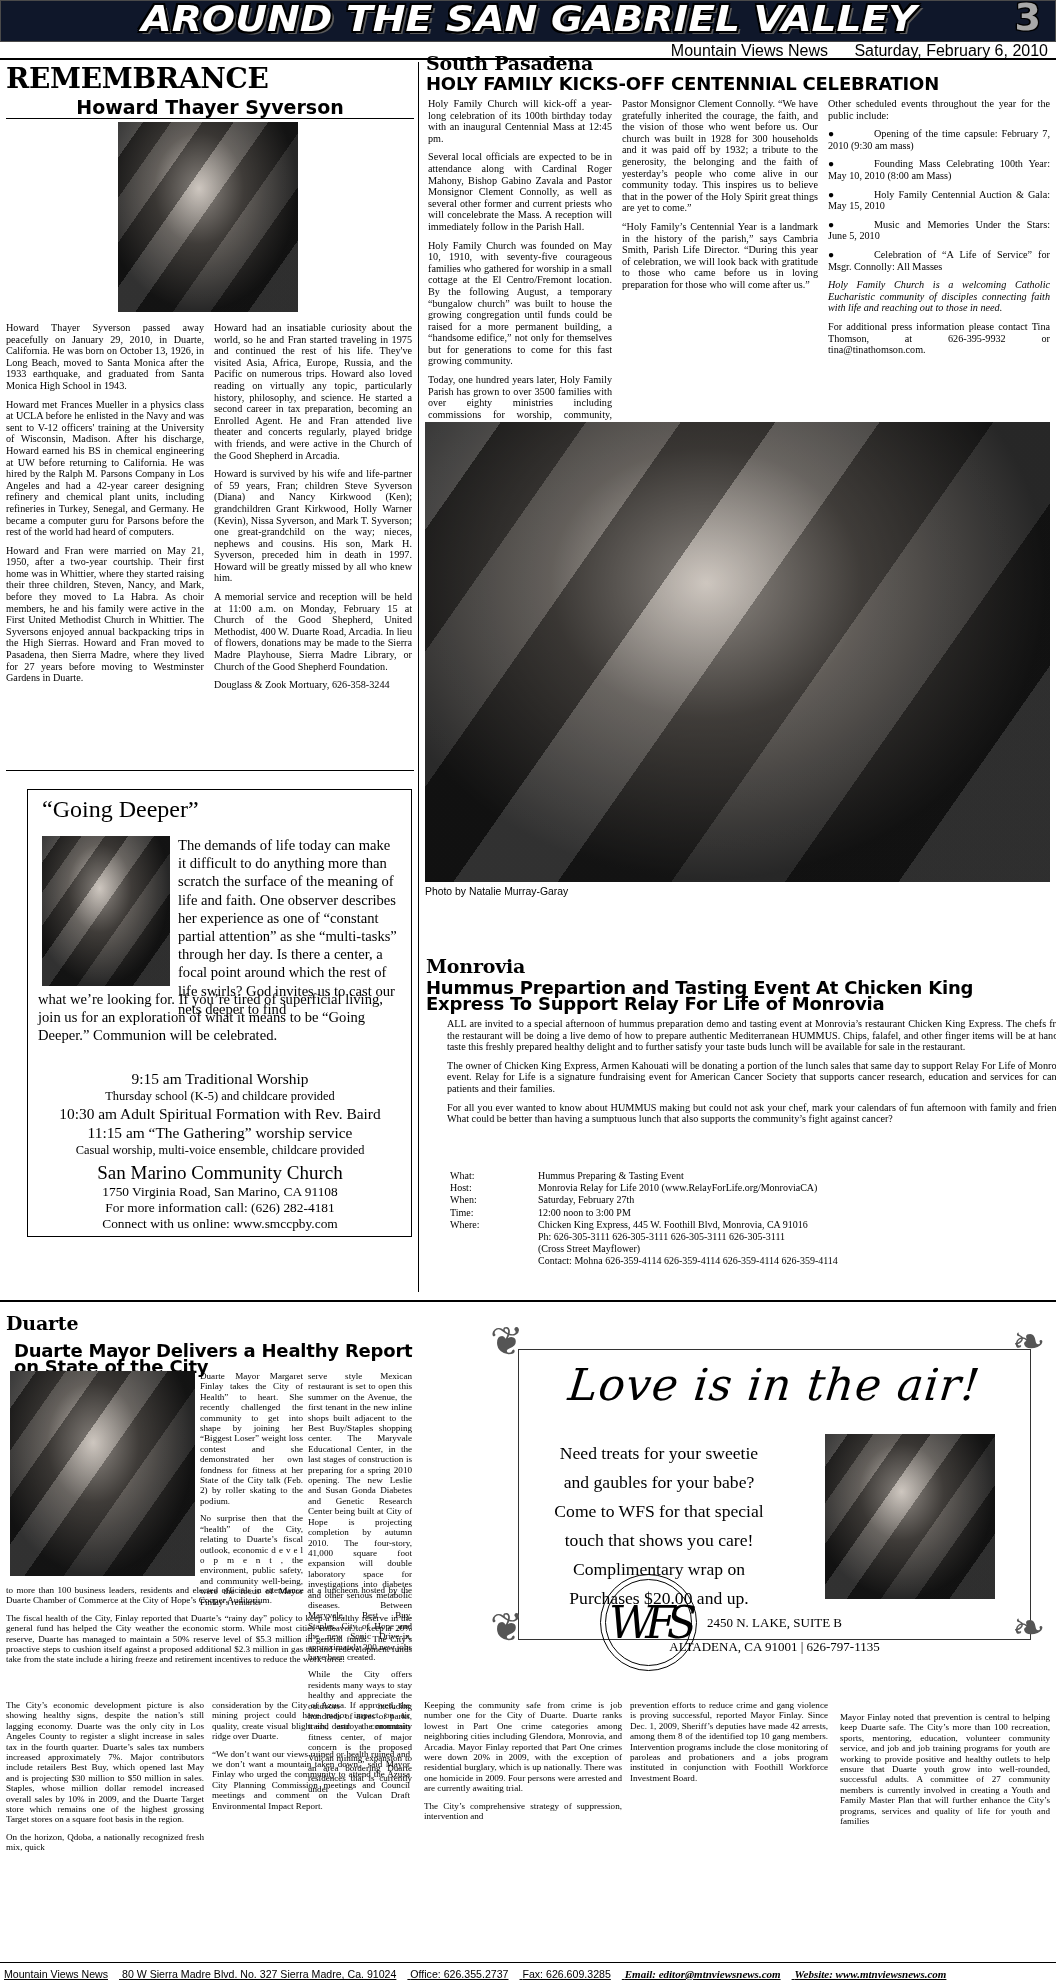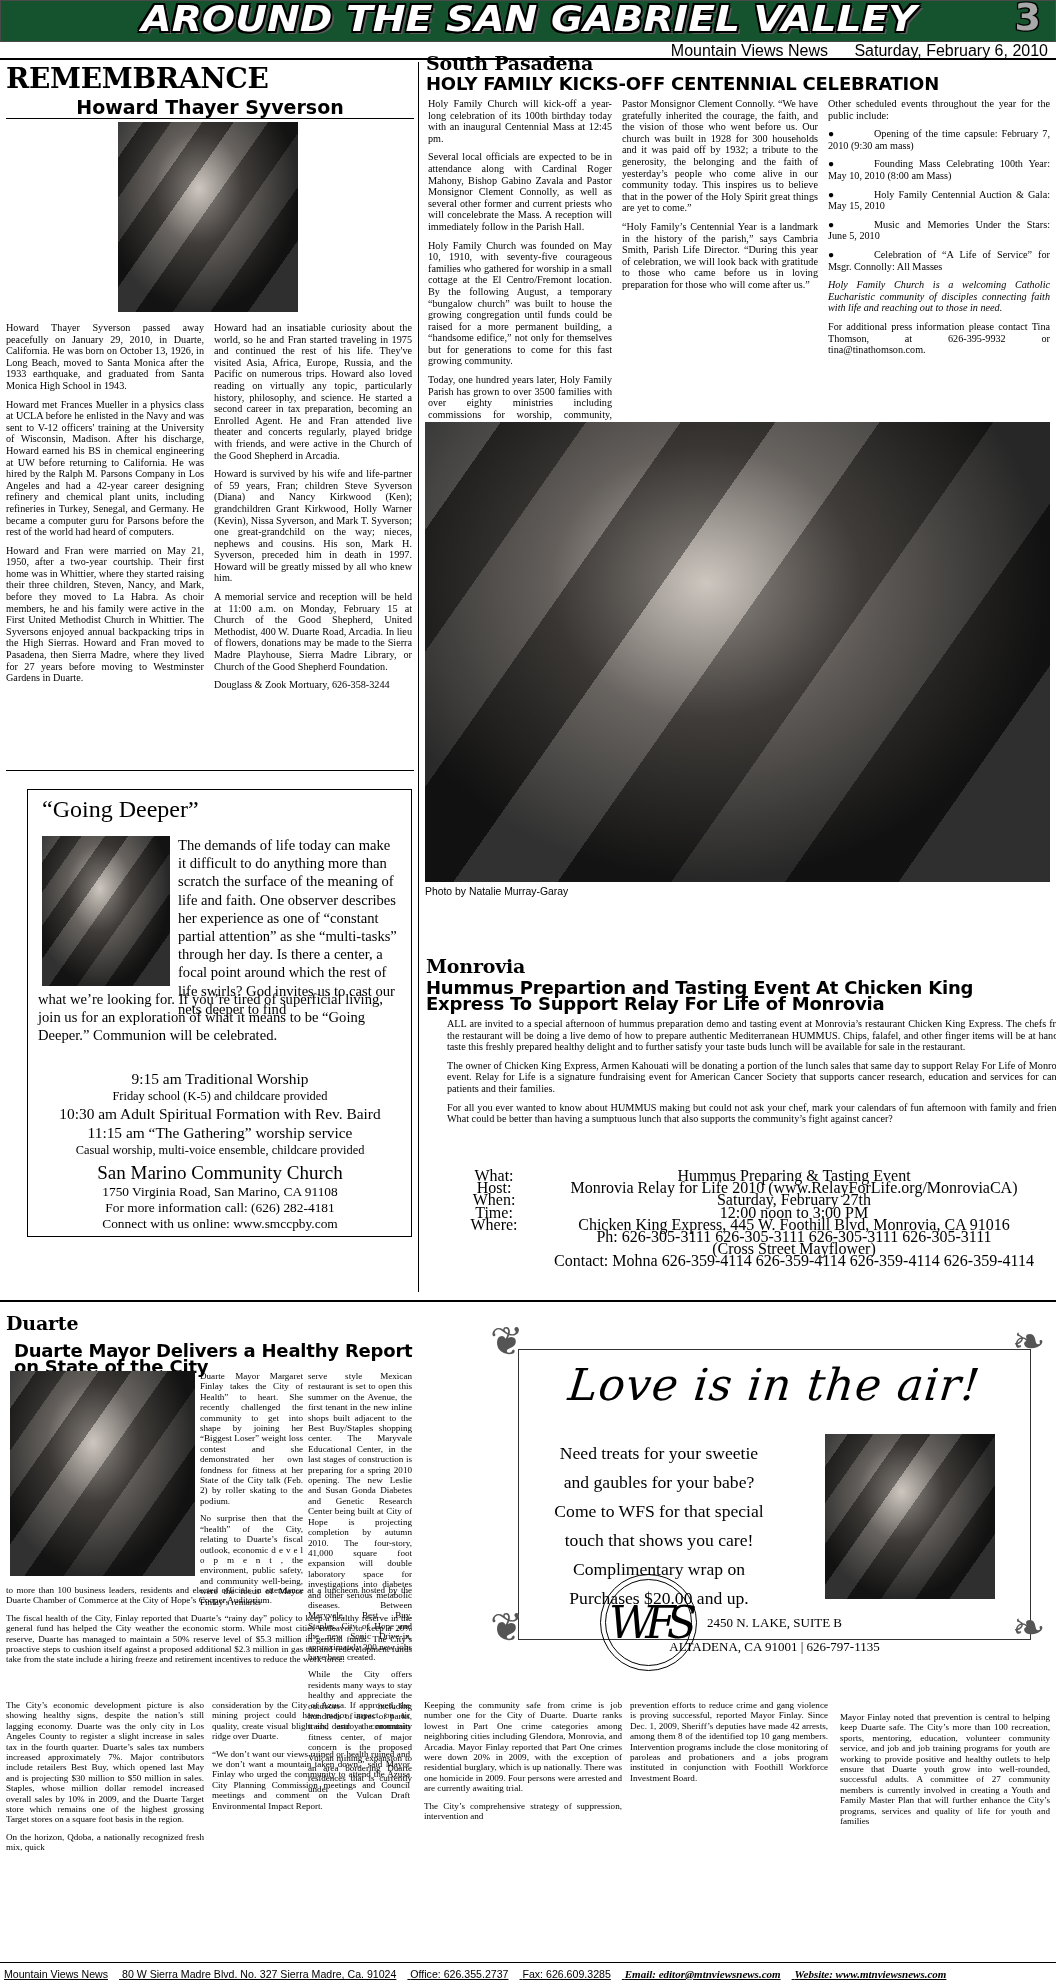--- a/index.html
+++ b/index.html
@@ -9,21 +9,21 @@
     font-family:"Liberation Serif", serif;
     color:#000;
     overflow:hidden;
     position:relative;
   }
   .page{position:relative;width:1056px;height:1988px;}
 
   
   .masthead{
     position:absolute;left:0;top:0;width:1056px;height:42px;
-    background:#14532d;border:1px solid #4a4a4a;box-sizing:border-box;
+    background:#0f172a;border:1px solid #4a4a4a;box-sizing:border-box;
   }
   .masthead-title{
     position:absolute;left:0;top:-2px;width:1056px;text-align:center;
     font-family:"DejaVu Sans", sans-serif;
     font-weight:bold;font-style:italic;
     font-size:35px;letter-spacing:0px;
     color:#ffffff;
     text-shadow:
       -1.6px -1.6px 0 #000, 1.6px -1.6px 0 #000,
       -1.6px  1.6px 0 #000, 1.6px  1.6px 0 #000,
@@ -152,21 +152,21 @@
     font-family:"Liberation Sans", sans-serif;font-size:10.4px;line-height:12px;
     font-style:italic;
   }
   .caption .credit{font-style:normal;}
 
   .mon-city{position:absolute;left:426px;top:955px;}
   .mon-story{position:absolute;left:426px;top:980px;width:620px;}
   .mon-body{position:absolute;left:426px;top:1018px;width:622px;margin-left:21px;}
   .mon-details{
     position:absolute;left:450px;top:1170px;width:600px;
-    font-family:"Liberation Serif", serif;font-size:16px;line-height:12.2px;text-align:center;
+    font-family:"Liberation Serif", serif;font-size:10px;line-height:12.2px;
   }
   .mon-details .row{display:flex;}
   .mon-details .k{width:88px;flex:none;}
   .mon-details .v{flex:1;}
 
   
   .love-ad{
     position:absolute;left:500px;top:1339px;width:549px;height:334px;
     box-sizing:border-box;background:#fff;
   }
@@ -255,21 +255,21 @@
   </div>
   <div class="hline" style="left:6px;top:770px;width:408px;"></div>
 
   <div class="ad-box">
     <div class="ad-title">“Going Deeper”</div>
     <div class="photo" id="pastor-photo"></div>
     <div class="ad-para">The demands of life today can make it difficult to do anything more than scratch the surface of the meaning of life and faith.  One observer describes her experience as one of “constant partial attention” as she “multi-tasks” through her day. Is there a center, a focal point around which the rest of life swirls? God invites us to cast our nets deeper to find</div>
     <div class="ad-para2">what we’re looking for. If you’re tired of superficial living, join us for an exploration of what it means to be “Going Deeper.” Communion will be celebrated.</div>
     <div class="ad-services">
       <div class="big">9:15 am Traditional Worship</div>
-      <div class="small">Friday school (K-5) and childcare provided</div>
+      <div class="small">Thursday school (K-5) and childcare provided</div>
       <div class="big">10:30 am Adult Spiritual Formation with Rev. Baird</div>
       <div class="big">11:15 am “The Gathering” worship service</div>
       <div class="small">Casual worship, multi-voice ensemble, childcare provided</div>
     </div>
     <div class="ad-church">
       <div class="name">San Marino Community Church</div>
       <div class="line">1750 Virginia Road, San Marino, CA 91108</div>
       <div class="line">For more information call: (626) 282-4181</div>
       <div class="line">Connect with us online: www.smccpby.com</div>
     </div>

